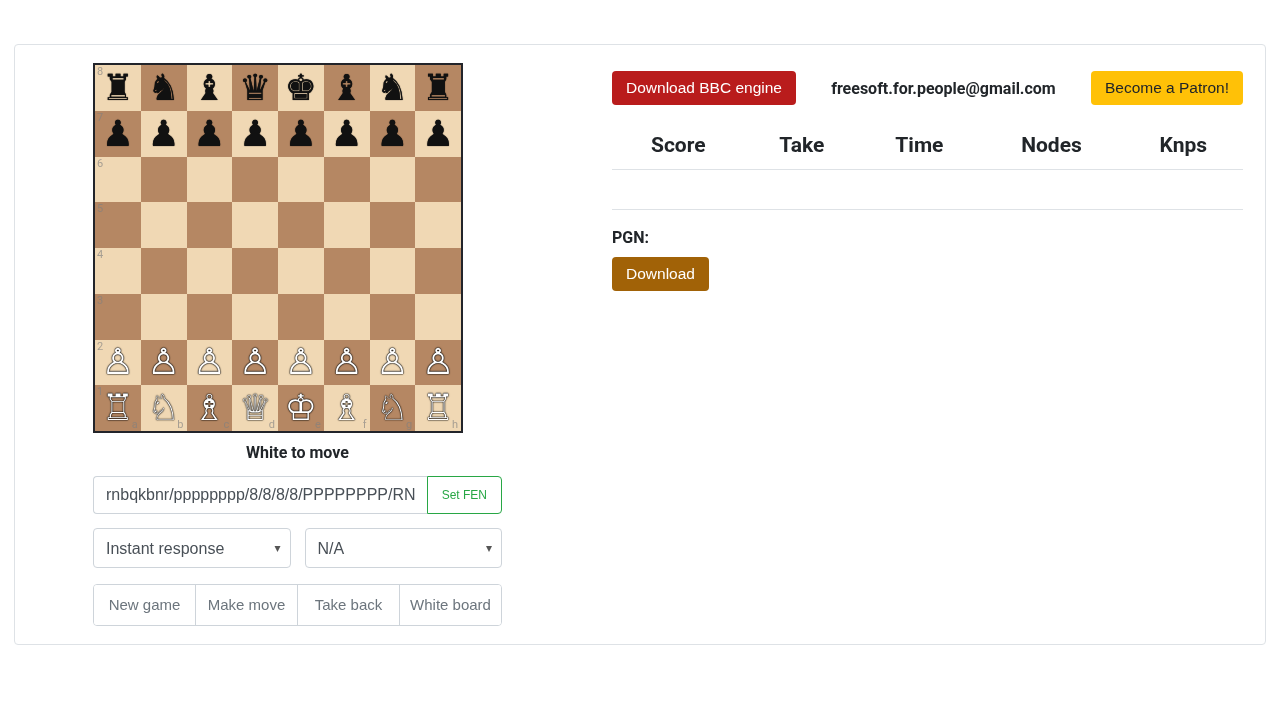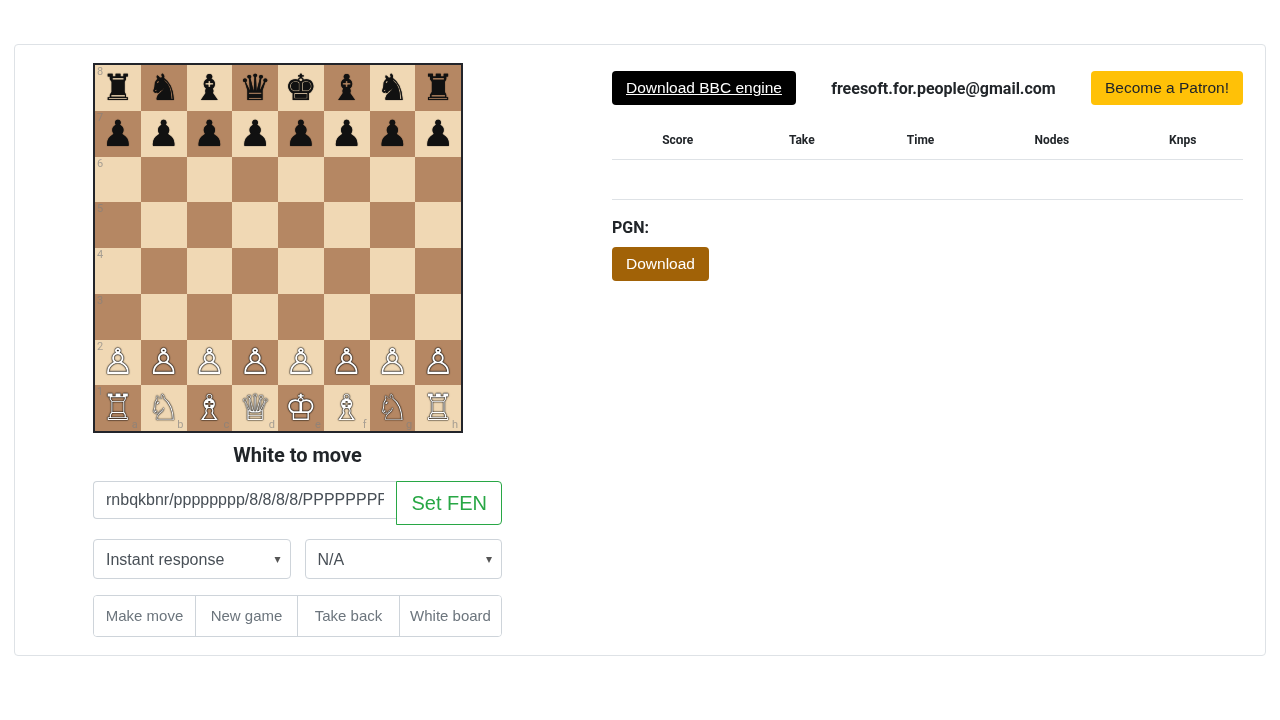--- a/index.html
+++ b/index.html
@@ -61,21 +61,21 @@
     bottom: 1px;
     right: 3px;
     font-size: 11px;
     color: rgba(128,128,128,0.65);
   }
   .piece { font-family: "Segoe UI Symbol", "DejaVu Sans", serif; }
   .status {
     text-align: center;
     font-weight: 700;
     margin: 10px 0 14px 0;
-    font-size: 20px;
+    font-size: 16px;
   }
   .fen-group {
     display: flex;
     margin-bottom: 14px;
   }
   .fen-input {
     flex: 1;
     border: 1px solid #ced4da;
     border-right: none;
     border-radius: 4px 0 0 4px;
@@ -84,23 +84,23 @@
     color: #495057;
     min-width: 0;
     height: 38px;
   }
   .btn-setfen {
     border: 1px solid #28a745;
     color: #28a745;
     background: #fff;
     padding: 0 14px;
     border-radius: 0 4px 4px 0;
-    font-size: 20px;
+    font-size: 12px;
     cursor: pointer;
-    height: 44px;
+    height: 38px;
   }
   .select-row {
     display: flex;
     gap: 14px;
     margin-bottom: 16px;
   }
   .select-wrap {
     position: relative;
     flex: 1;
   }
@@ -156,40 +156,40 @@
   .btn {
     display: inline-block;
     padding: 8px 14px;
     border-radius: 4px;
     font-size: 15.5px;
     border: none;
     cursor: pointer;
     text-align: center;
     white-space: nowrap;
   }
-  .btn-primary { background: #000000; color: #fff; text-decoration: underline; }
+  .btn-primary { background: #b91c1c; color: #fff; }
   .btn-warning { background: #ffc107; color: #212529; }
   .btn-success { background: #a16207; color: #fff; }
   .contact {
     font-weight: 700;
     font-size: 16px;
     text-align: center;
     flex: 1;
   }
   .stat-table {
     width: 100%;
     border-collapse: collapse;
     margin-bottom: 18px;
   }
   .stat-table th {
     text-align: center;
     font-weight: 700;
     padding: 12px 8px;
     border-bottom: 1px solid #dee2e6;
-    font-size: 12px;
+    font-size: 21px;
   }
   .stat-table td {
     text-align: center;
     padding: 18px 8px;
     border-bottom: 1px solid #dee2e6;
     height: 40px;
   }
   .pgn-label {
     font-weight: 700;
     margin-bottom: 10px;
@@ -367,22 +367,22 @@
           </select>
         </div>
         <div class="select-wrap">
           <select>
             <option>N/A</option>
           </select>
         </div>
       </div>
 
       <div class="btn-group">
+        <button>New game</button>
         <button>Make move</button>
-        <button>New game</button>
         <button>Take back</button>
         <button>White board</button>
       </div>
     </div>
 
     <div class="right">
       <div class="top-row">
         <button class="btn btn-primary">Download BBC engine</button>
         <div class="contact">freesoft.for.people@gmail.com</div>
         <button class="btn btn-warning">Become a Patron!</button>

